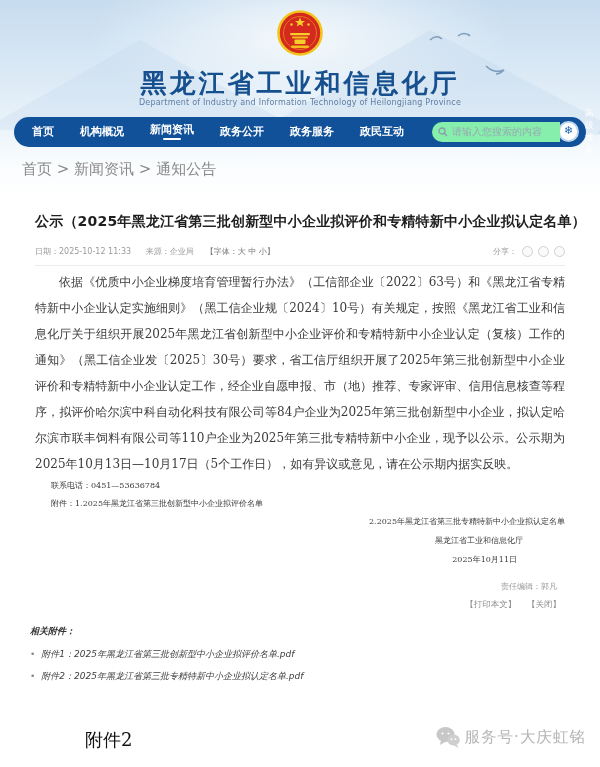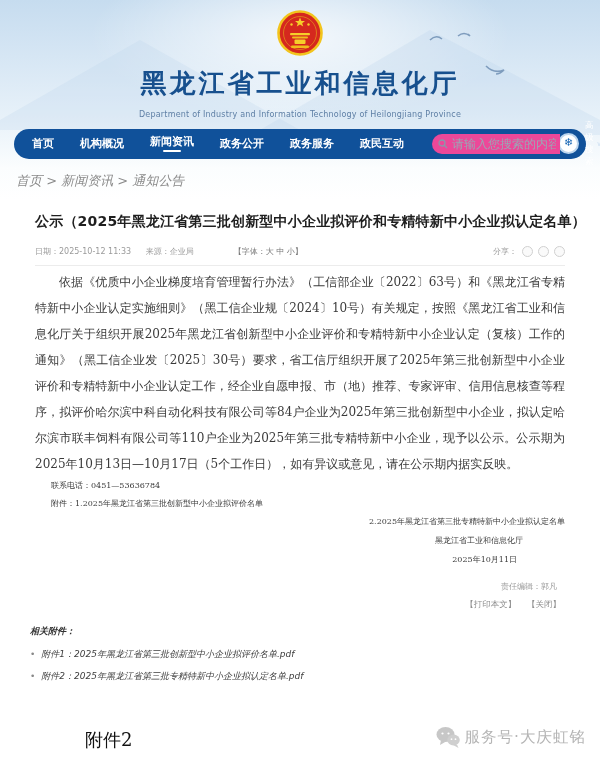--- a/index.html
+++ b/index.html
@@ -17,57 +17,57 @@
       radial-gradient(ellipse 300px 120px at 50% 18%, rgba(255,255,255,.75), rgba(255,255,255,0) 70%),
       linear-gradient(180deg,#c6dcef 0%,#d6e6f4 28%,#e7f1f9 58%,#fbfdfe 84%,#ffffff 100%);
   }
   .mountains { position:absolute; inset:0; pointer-events:none; }
   .hero-inner { position:relative; text-align:center; }
   .emblem { margin-top:9px; display:inline-block; }
   .site-title {
     margin-top:4px; font-size:26px; font-weight:bold; letter-spacing:3px;
     color:#17508e; line-height:1.1;
   }
-  .site-subtitle { margin-top:12px; font-size:8px; color:#5e7fa5; letter-spacing:.2px; }
+  .site-subtitle { margin-top:0; font-size:8px; color:#5e7fa5; letter-spacing:.2px; }
   .birds { position:absolute; pointer-events:none; }
   
   .nav-pill {
     position:relative; margin:10px 14px 0 14px; height:30px; border-radius:15px;
     background:#10519a; display:flex; align-items:center; padding:0 10px 0 18px;
   }
   .nav-item {
     color:#fff; font-size:11px; font-weight:bold; flex:0 0 auto;
     margin-right:26px; cursor:pointer; text-align:center; line-height:1;
   }
   .nav-item.active .nav-underline { display:block; width:18px; height:2px; background:#fff; margin:3px auto 0; border-radius:1px; }
   .nav-underline { display:none; }
   .search-wrap { display:flex; align-items:center; margin-left:2px; }
   .search-box {
-    position:relative; width:128px; height:20px; background:#ec4899; border:none;
-    border-radius:10px 0 0 10px; padding:0 4px 0 20px; font-size:12px; color:#333;
+    position:relative; width:128px; height:20px; background:#86efac; border:none;
+    border-radius:10px 0 0 10px; padding:0 4px 0 20px; font-size:10px; color:#333;
   }
   .search-box::placeholder { color:#9aa7b5; }
   .mag { position:absolute; margin-left:6px; z-index:2; }
   .snow-btn {
     width:21px; height:21px; border-radius:50%; background:#fff; border:2px solid #bdd6ee;
     color:#1464b4; font-size:11px; line-height:16px; text-align:center; cursor:pointer;
     margin-left:-2px; flex:0 0 auto;
   }
   .adv-search { color:#fff; font-size:8.5px; margin-left:6px; cursor:pointer; display:flex; align-items:center; }
   .adv-search .chev { font-size:7px; margin-left:3px; color:#cfe0f2; }
   
-  .breadcrumb { padding:13px 0 0 16px; font-size:13px; color:#8a8a8a;font-style:italic; }
+  .breadcrumb { padding:13px 0 0 22px; font-size:15px; color:#8a8a8a; }
   
   .article { padding:0 35px; }
   .article-title {
     margin-top:13px; text-align:center; font-size:14px; font-weight:bold;
     color:#1f1f1f; white-space:nowrap; letter-spacing:.2px;
   }
   .meta-row {
-    margin-top:15px; display:flex; align-items:center; font-size:8px; color:#9a9a9a;gap:28px;
+    margin-top:15px; display:flex; align-items:center; font-size:8px; color:#9a9a9a;
   }
   .meta-left { flex:0 0 auto; }
   .meta-left span { margin-right:12px; }
   .meta-center { flex:1; text-align:left; color:#777; }
   .meta-right { flex:0 0 auto; display:flex; align-items:center; }
   .share-circle {
     width:11px; height:11px; border-radius:50%; border:1.5px solid #d0d0d0;
     display:inline-block; margin-left:5px; cursor:pointer; background:#fafafa;
   }
   .divider { border-top:1px solid #ececec; margin-top:8px; }

